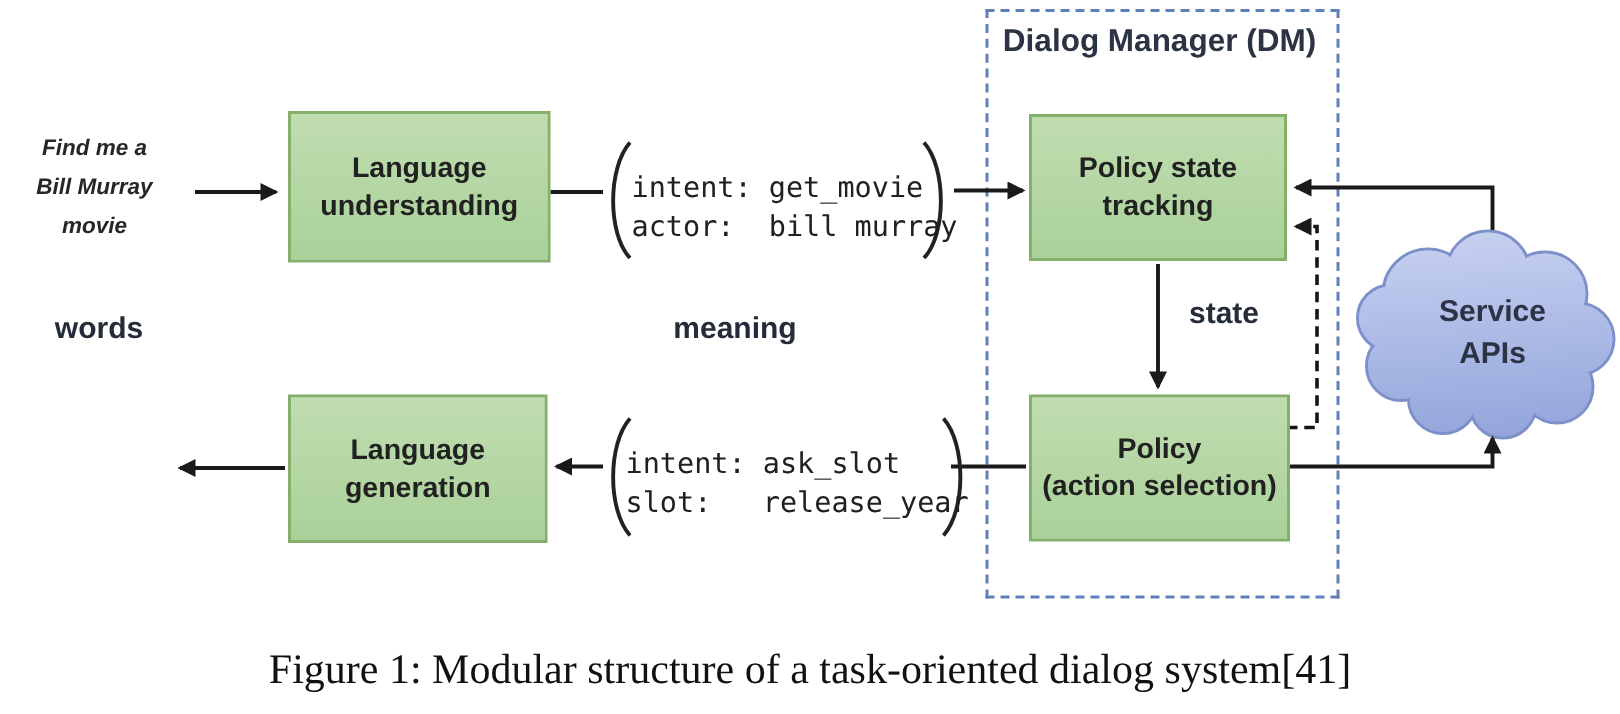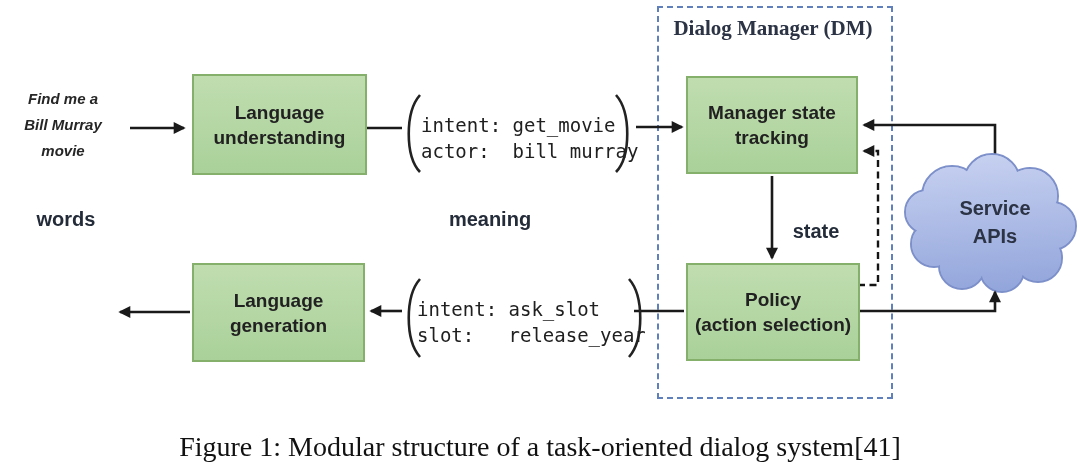--- a/index.html
+++ b/index.html
@@ -18,21 +18,20 @@
   .dm-box{
     left:657px;top:6px;width:232px;height:389px;
     border:2px dashed #6080bb;
     z-index:1;
   }
   .dm-title{
     left:659px;top:16px;width:228px;
     text-align:center;
     font-size:21px;font-weight:600;color:#2b3344;
     z-index:3;
-    font-family:Liberation Serif, serif;
   }
   
   .module{
     background:linear-gradient(180deg,#c0ddb0 0%,#aad199 100%);
     border:2px solid #85b06c;
     display:flex;align-items:center;justify-content:center;
     text-align:center;
     font-size:19px;font-weight:600;line-height:25px;color:#212121;
     white-space:pre-line;
     z-index:3;
@@ -47,21 +46,21 @@
     font-style:italic;font-weight:600;font-size:15px;line-height:26px;
     text-align:center;white-space:pre-line;color:#262626;z-index:3;
   }
   .user-utterance{left:1px;top:86px;width:124px;}
   .system-utterance{left:0px;top:280px;width:118px;}
   .plain-label{
     font-size:20px;font-weight:600;color:#242c3a;text-align:center;z-index:3;
   }
   .words-label{left:6px;top:208px;width:120px;}
   .meaning-label{left:420px;top:208px;width:140px;}
-  .state-label{left:786px;top:220px;width:60px;}
+  .state-label{left:786px;top:198px;width:60px;}
   
   .frame{
     font-family:"DejaVu Sans Mono","Liberation Mono",monospace;
     font-size:19px;line-height:26px;white-space:pre;
     color:#202020;z-index:3;
   }
   .frame-top{left:421px;top:112px;}
   .frame-bottom{left:417px;top:296px;}
   
   .cloud-label{
@@ -150,21 +149,21 @@
       </g>
     </g>
 
     <path d="M859,311 L995,311 L995,292" marker-end="url(#arr)" stroke="#1a1a1a" stroke-width="2.6" fill="none"></path>
   </svg>
 
   <div class="abs dm-title">Dialog Manager (DM)</div>
 
   <div class="abs module box-lu">Language
 understanding</div>
-  <div class="abs module box-dst">Manager state
+  <div class="abs module box-dst">Policy state
 tracking</div>
   <div class="abs module box-lg">Language
 generation</div>
   <div class="abs module box-policy">Policy
 (action selection)</div>
 
   <div class="abs utterance user-utterance">Find me a
 Bill Murray
 movie</div>
 

